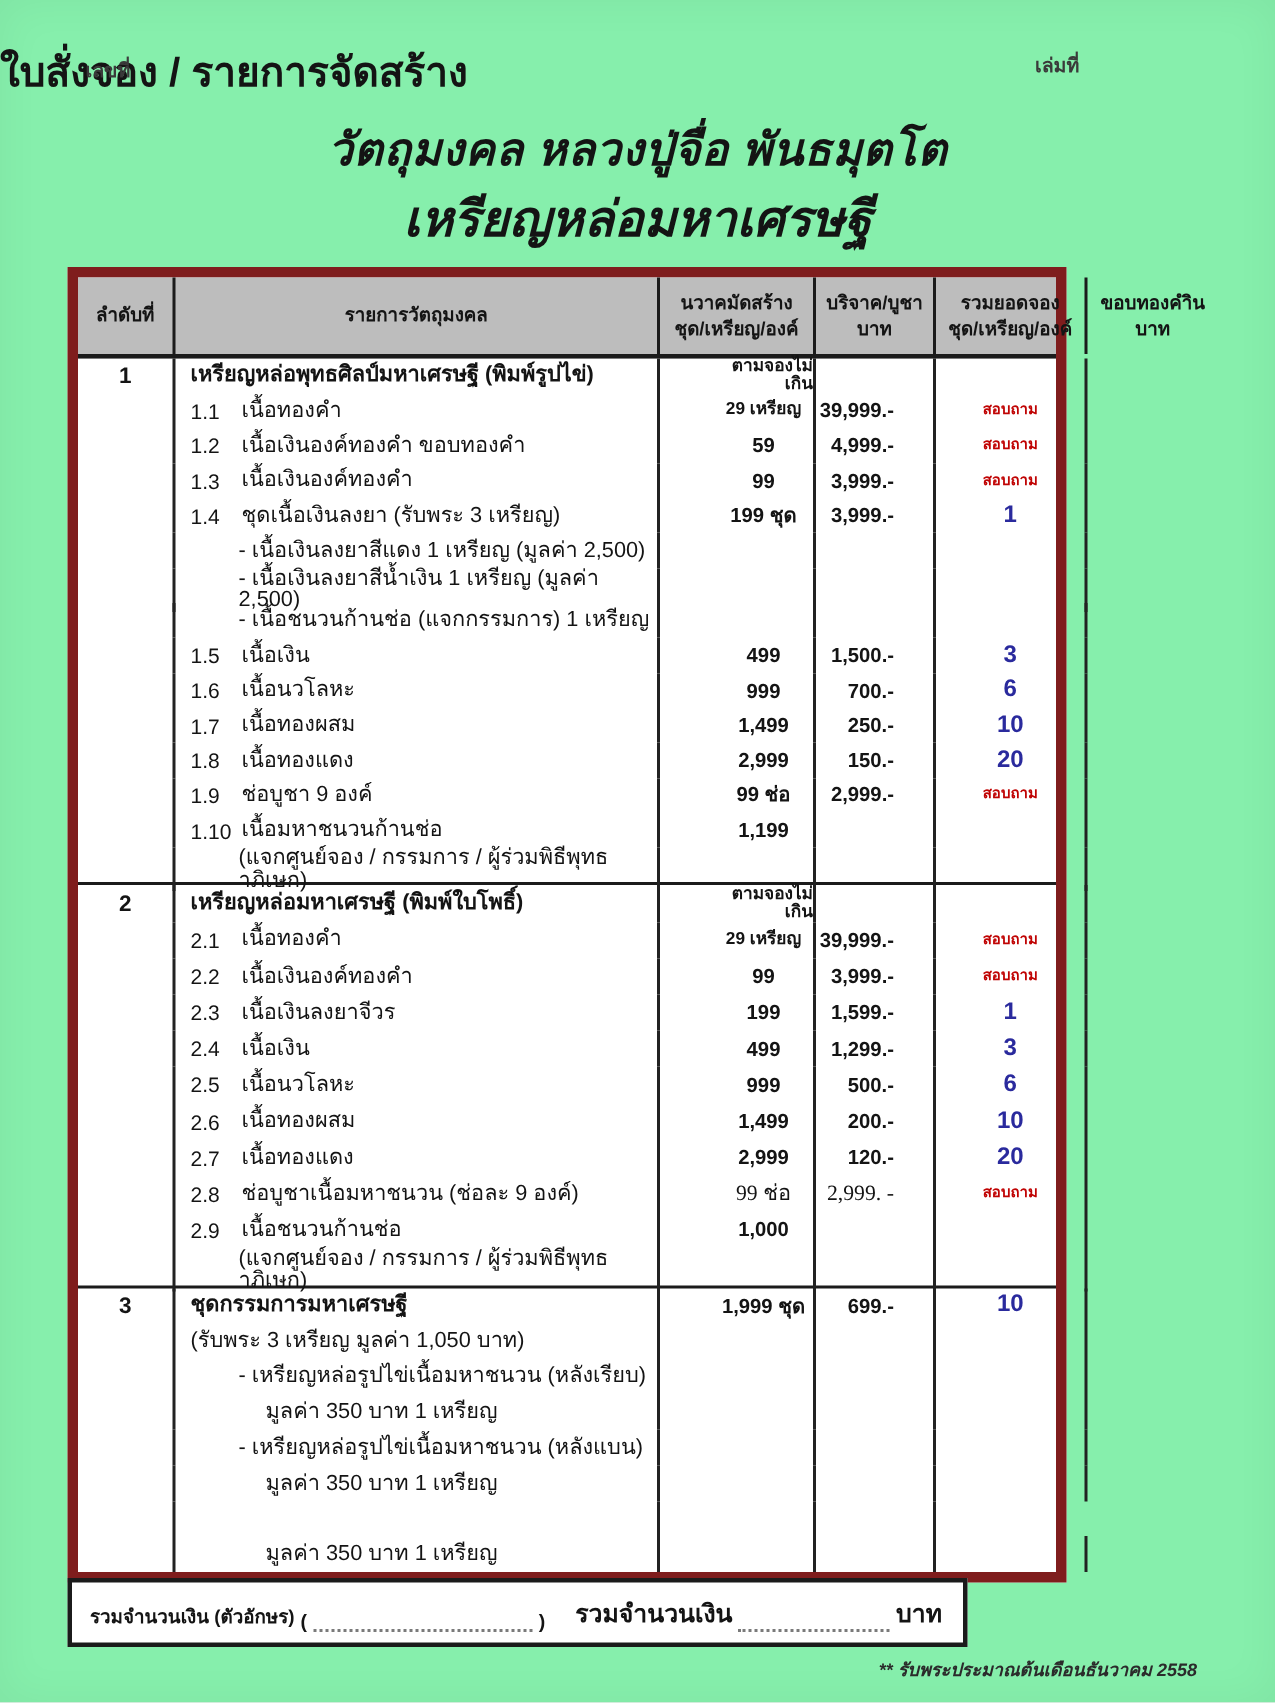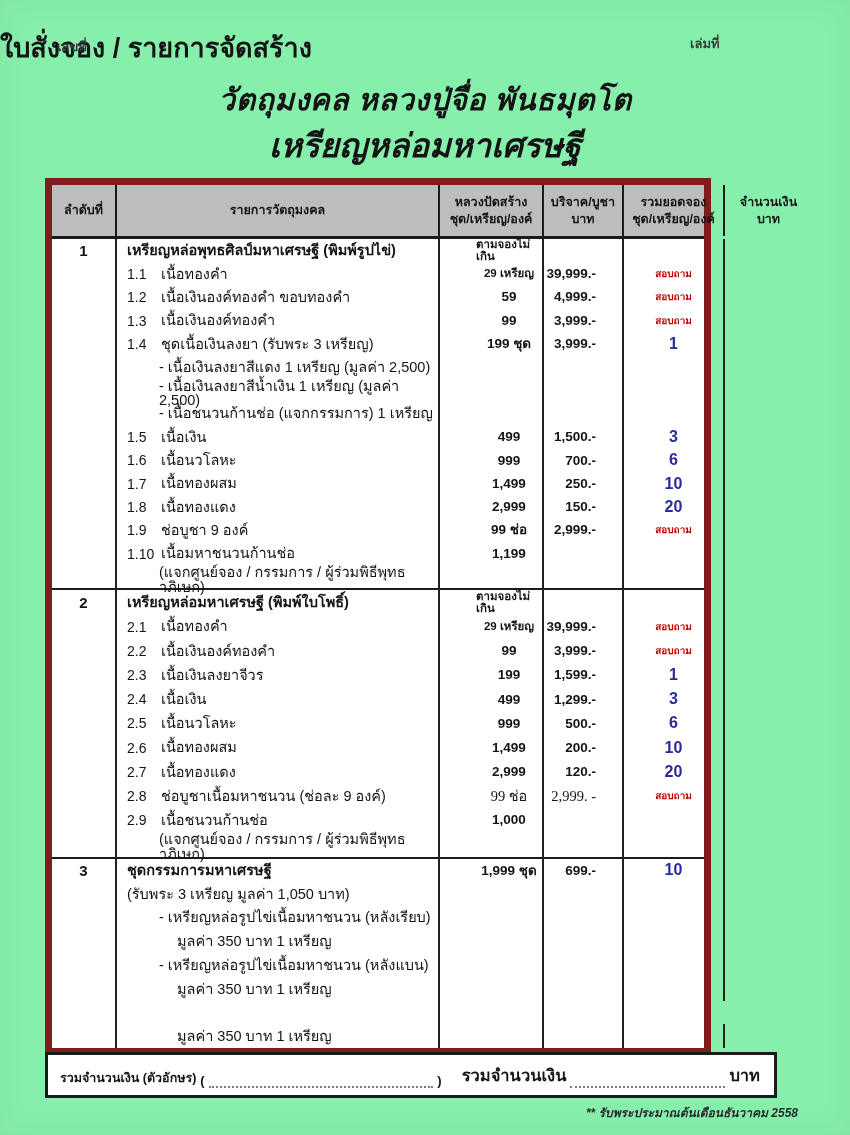--- a/index.html
+++ b/index.html
@@ -27,29 +27,29 @@
   .s1 .line{height:24.2px;}
   .s2 .line{height:23.7px;}
   .cell{border-right:2px solid #222;box-sizing:border-box;display:flex;align-items:center;font-size:14.5px;line-height:1;}
   .cell.c5{border-right:0;}
   .c0{justify-content:center;font-weight:700;font-size:15px;}
   .c1{padding-left:10px;}
   .c1 .num{display:inline-block;min-width:34px;font-size:14px;}
   .ind0{font-weight:700;}
   .ind2{padding-left:42px;}
   .ind3{padding-left:60px;}
-  .c2{justify-content:center;font-weight:600;font-size:13.5px;text-align:left;padding-left:36px;}
+  .c2{justify-content:center;font-weight:600;font-size:13.5px;text-align:right;padding-left:36px;}
   .c2.small{font-size:11.5px;font-weight:700;}
   .c3{justify-content:flex-end;padding-right:26px;font-weight:600;font-size:13.5px;}
   .c4{justify-content:center;font-weight:700;font-size:10px;}
   .resv-red{color:#c00404;}
   .resv-blue{color:#2a2a9d;font-size:16px;}
   .typed{font-family:"Liberation Serif","DejaVu Serif",serif;font-weight:500;font-size:14.5px;}
   
-  .totalbox{position:absolute;left:45px;top:1052px;width:732px;height:46px;border:3px solid #1b1b1b;
+  .totalbox{position:absolute;left:45px;top:1052px;width:600px;height:46px;border:3px solid #1b1b1b;
             box-sizing:border-box;display:flex;align-items:flex-end;padding:0 14px 7px 12px;gap:4px;background:#fff;}
   .words-label{font-size:12.5px;font-weight:700;white-space:nowrap;}
   .paren{font-size:13px;font-weight:700;}
   .dotline{border-bottom:2px dotted #7a7a7a;height:13px;}
   .dot1{flex:1.45;}
   .dot2{flex:1;}
   .total-label{font-size:16.5px;font-weight:700;white-space:nowrap;margin-left:16px;}
   .baht-label{font-size:16.5px;font-weight:700;white-space:nowrap;}
   .note{position:absolute;right:52px;top:1103px;font-size:12px;font-style:italic;font-weight:700;color:#2b2b2b;}
 </style>
@@ -68,33 +68,33 @@
 
   <div class="table">
     <div class="thead grid6">
         <div class="th">
           <div>ลำดับที่</div>
         </div>
         <div class="th">
           <div>รายการวัตถุมงคล</div>
         </div>
         <div class="th">
-          <div>หลวงปัดสร้าง</div>
+          <div>นวาคมัดสร้าง</div>
           <div>ชุด/เหรียญ/องค์</div>
         </div>
         <div class="th">
           <div>บริจาค/บูชา</div>
           <div>บาท</div>
         </div>
         <div class="th">
           <div>รวมยอดจอง</div>
           <div>ชุด/เหรียญ/องค์</div>
         </div>
         <div class="th">
-          <div>จำนวนเงิน</div>
+          <div>ขอบทองคำิน</div>
           <div>บาท</div>
         </div>
       </div>
     <div>
         <div class="section s0">
           <div class="line grid6">
             <div class="cell c0">1</div>
             <div class="cell c1 ind0">
               <span>เหรียญหล่อพุทธศิลป์มหาเศรษฐี (พิมพ์รูปไข่)</span>
             </div>

